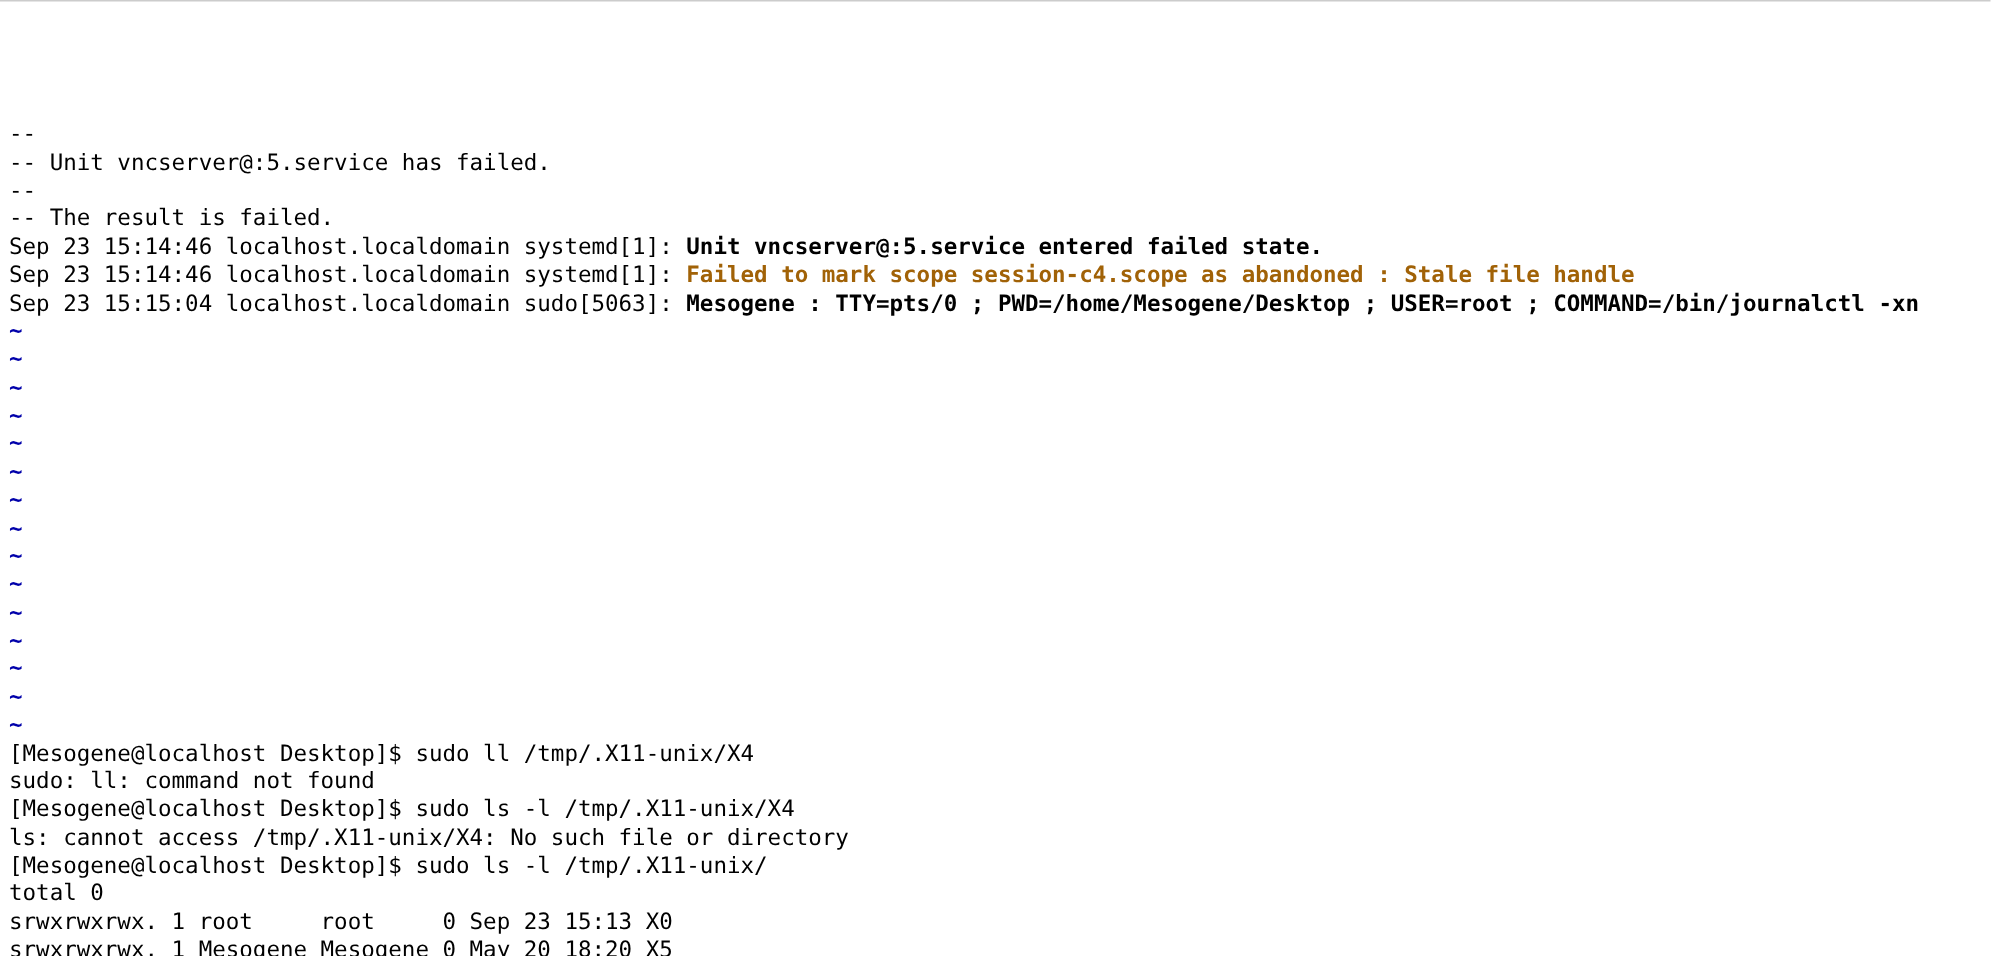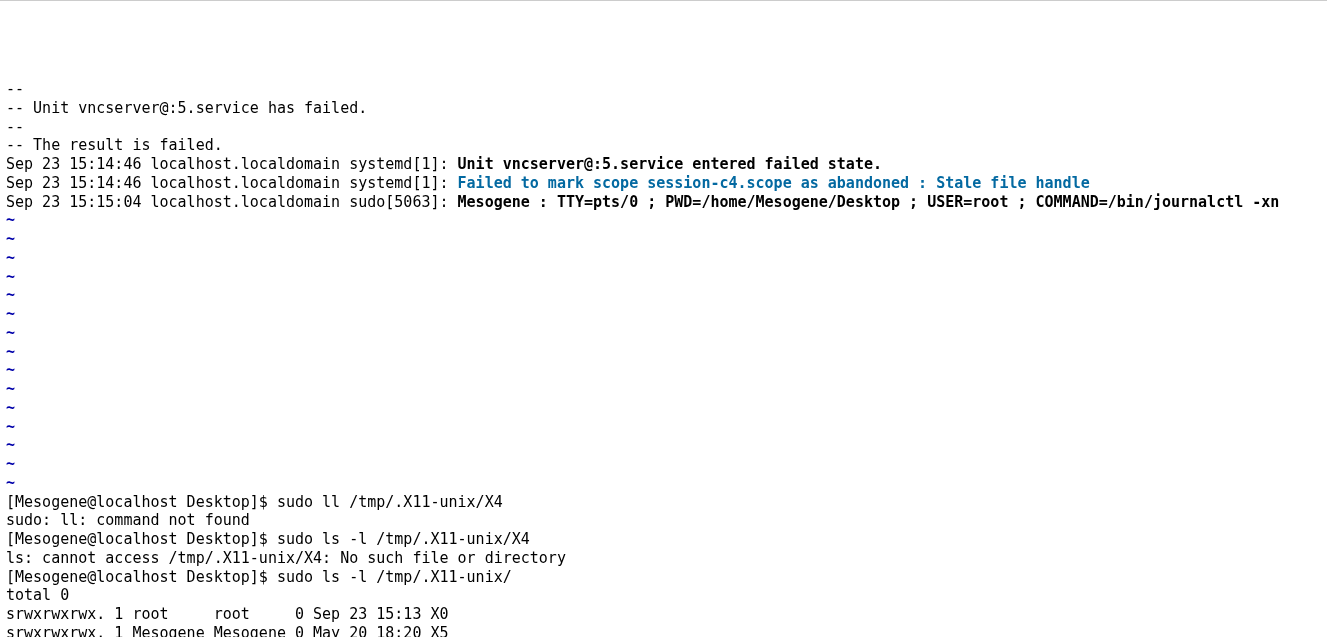--- a/index.html
+++ b/index.html
@@ -19,21 +19,21 @@
       width: 1327px;
       border-top: 1px solid #ccc;
     }
     .line {
       display: block;
     }
     .bold {
       font-weight: bold;
     }
     .red {
-      color: #0369a1;
+      color: #a16207;
     }
     .blue {
       color: #0000aa;
     }
   </style>
 </head>
 <body>
 
 
 

